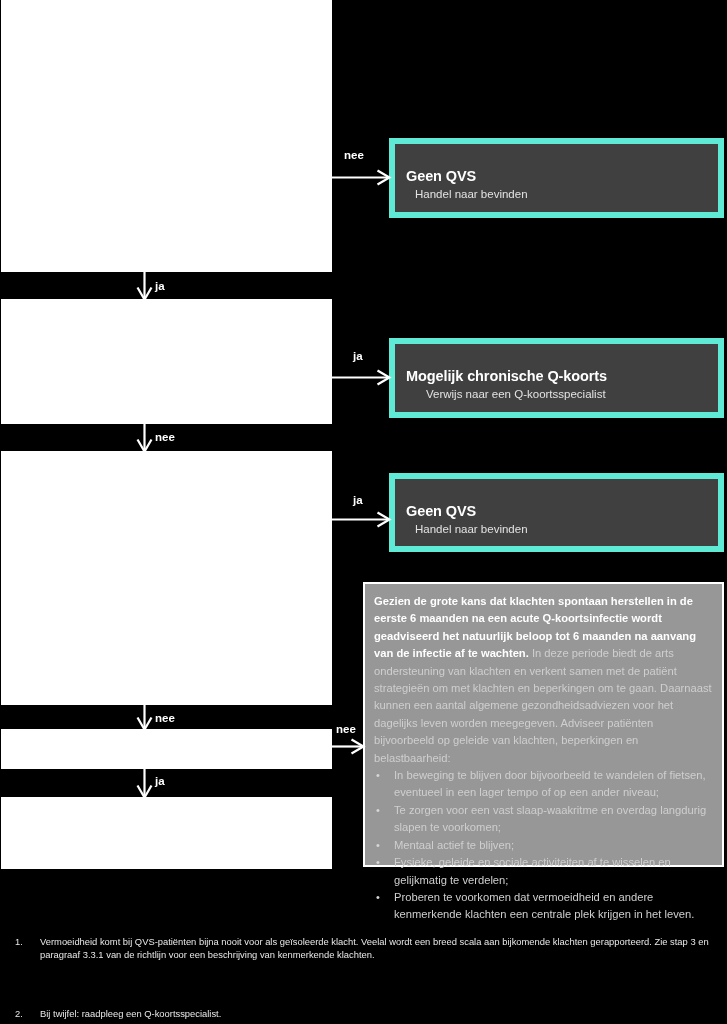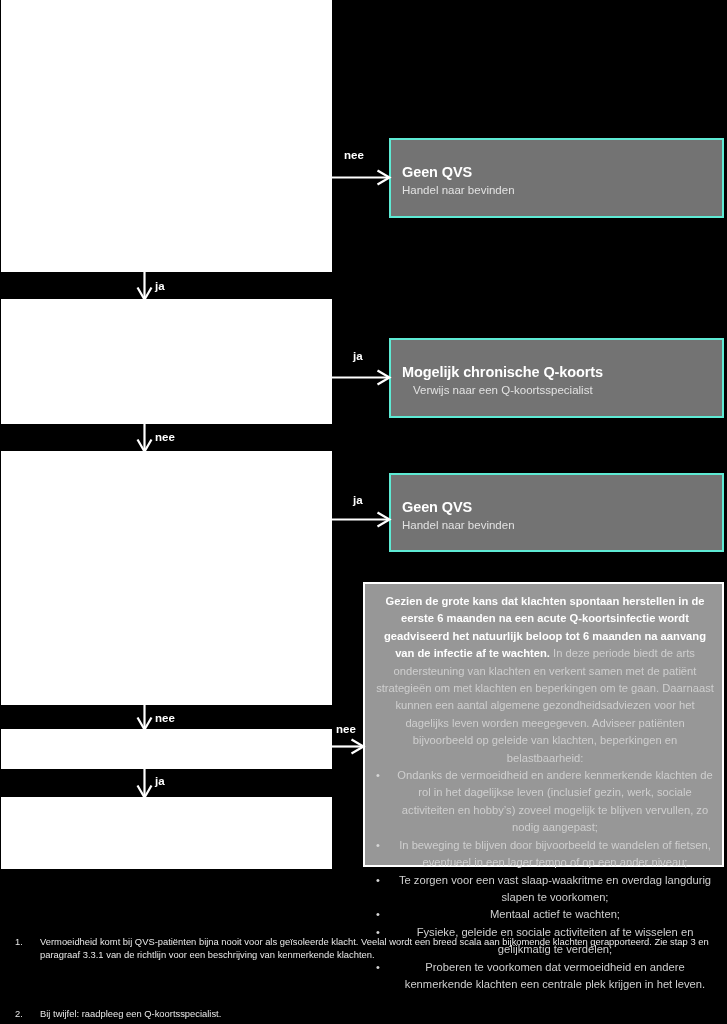--- a/index.html
+++ b/index.html
@@ -6,33 +6,33 @@
   html,body{margin:0;padding:0;}
   body{width:727px;height:1024px;background:#000;overflow:hidden;
        font-family:"Liberation Sans",sans-serif;
        -webkit-font-smoothing:antialiased;}
   .stage{position:relative;width:727px;height:1024px;background:#000;}
 
   
   .wbox{position:absolute;background:#ffffff;}
 
   
-  .gbox{position:absolute;background:#737373;border:2px solid #5eead4;
+  .gbox{position:absolute;background:#404040;border:6px solid #5eead4;
         box-sizing:border-box;}
   .gbox .title{position:absolute;color:#ffffff;font-weight:bold;
         font-size:14.5px;line-height:14.5px;letter-spacing:-0.1px;white-space:nowrap;}
   .gbox .sub{position:absolute;color:#e2e2e2;font-weight:normal;
-        font-size:11.5px;line-height:11.5px;white-space:nowrap;}
+        font-size:11.5px;line-height:11.5px;white-space:nowrap;margin-left:9px;}
 
   
   .advice{position:absolute;background:#979797;border:2px solid #ffffff;
       box-sizing:border-box;}
   .advice .p{position:absolute;left:9px;right:6px;top:9px;
       font-size:11.2px;line-height:17.4px;color:#cfcfcf;
-      text-align:center;}
+      text-align:left;}
   .advice ul{list-style:none;margin:0;padding:0;}
   .advice li{position:relative;padding-left:20px;color:#cfcfcf;}
   .advice li:before{content:"\2022";position:absolute;left:2px;top:0;
       color:#d7d7d7;font-size:11px;}
 
   
   .lab{position:absolute;color:#ffffff;font-weight:bold;font-size:11.5px;
        line-height:11.5px;white-space:nowrap;}
 
   
@@ -68,24 +68,23 @@
 
   <div class="gbox" style="left:389px;top:473px;width:335px;height:79px;">
     <span class="title" style="left:11px;top:25px;">Geen QVS</span>
     <span class="sub" style="left:11px;top:45px;">Handel naar bevinden</span>
   </div>
 
   <div class="advice" style="left:363px;top:582px;width:361px;height:285px;">
     <div class="p">
       <span style="font-weight:bold;color:#fff;">Gezien de grote kans dat klachten spontaan herstellen in de eerste 6 maanden na een acute Q-koortsinfectie wordt geadviseerd het natuurlijk beloop tot 6 maanden na aanvang van de infectie af te wachten.</span><span> In deze periode biedt de arts ondersteuning van klachten en verkent samen met de patiënt strategieën om met klachten en beperkingen om te gaan. Daarnaast kunnen een aantal algemene gezondheidsadviezen voor het dagelijks leven worden meegegeven. Adviseer patiënten bijvoorbeeld op geleide van klachten, beperkingen en belastbaarheid:</span>
       <ul>
-        <li>Ondanks de vermoeidheid en andere kenmerkende klachten de rol in het dagelijkse leven (inclusief gezin, werk, sociale activiteiten en hobby’s) zoveel mogelijk te blijven vervullen, zo nodig aangepast;</li>
         <li>In beweging te blijven door bijvoorbeeld te wandelen of fietsen, eventueel in een lager tempo of op een ander niveau;</li>
         <li>Te zorgen voor een vast slaap-waakritme en overdag langdurig slapen te voorkomen;</li>
-        <li>Mentaal actief te wachten;</li>
+        <li>Mentaal actief te blijven;</li>
         <li>Fysieke, geleide en sociale activiteiten af te wisselen en gelijkmatig te verdelen;</li>
         <li>Proberen te voorkomen dat vermoeidheid en andere kenmerkende klachten een centrale plek krijgen in het leven.</li>
       </ul>
     </div>
   </div>
 
   <svg class="arrow" width="727" height="1024" style="left:0;top:0;" viewBox="0 0 727 1024" fill="none">
     <g stroke="#ffffff" stroke-width="2.2" fill="none">
 
       <path d="M332 177.5 H388"></path>

